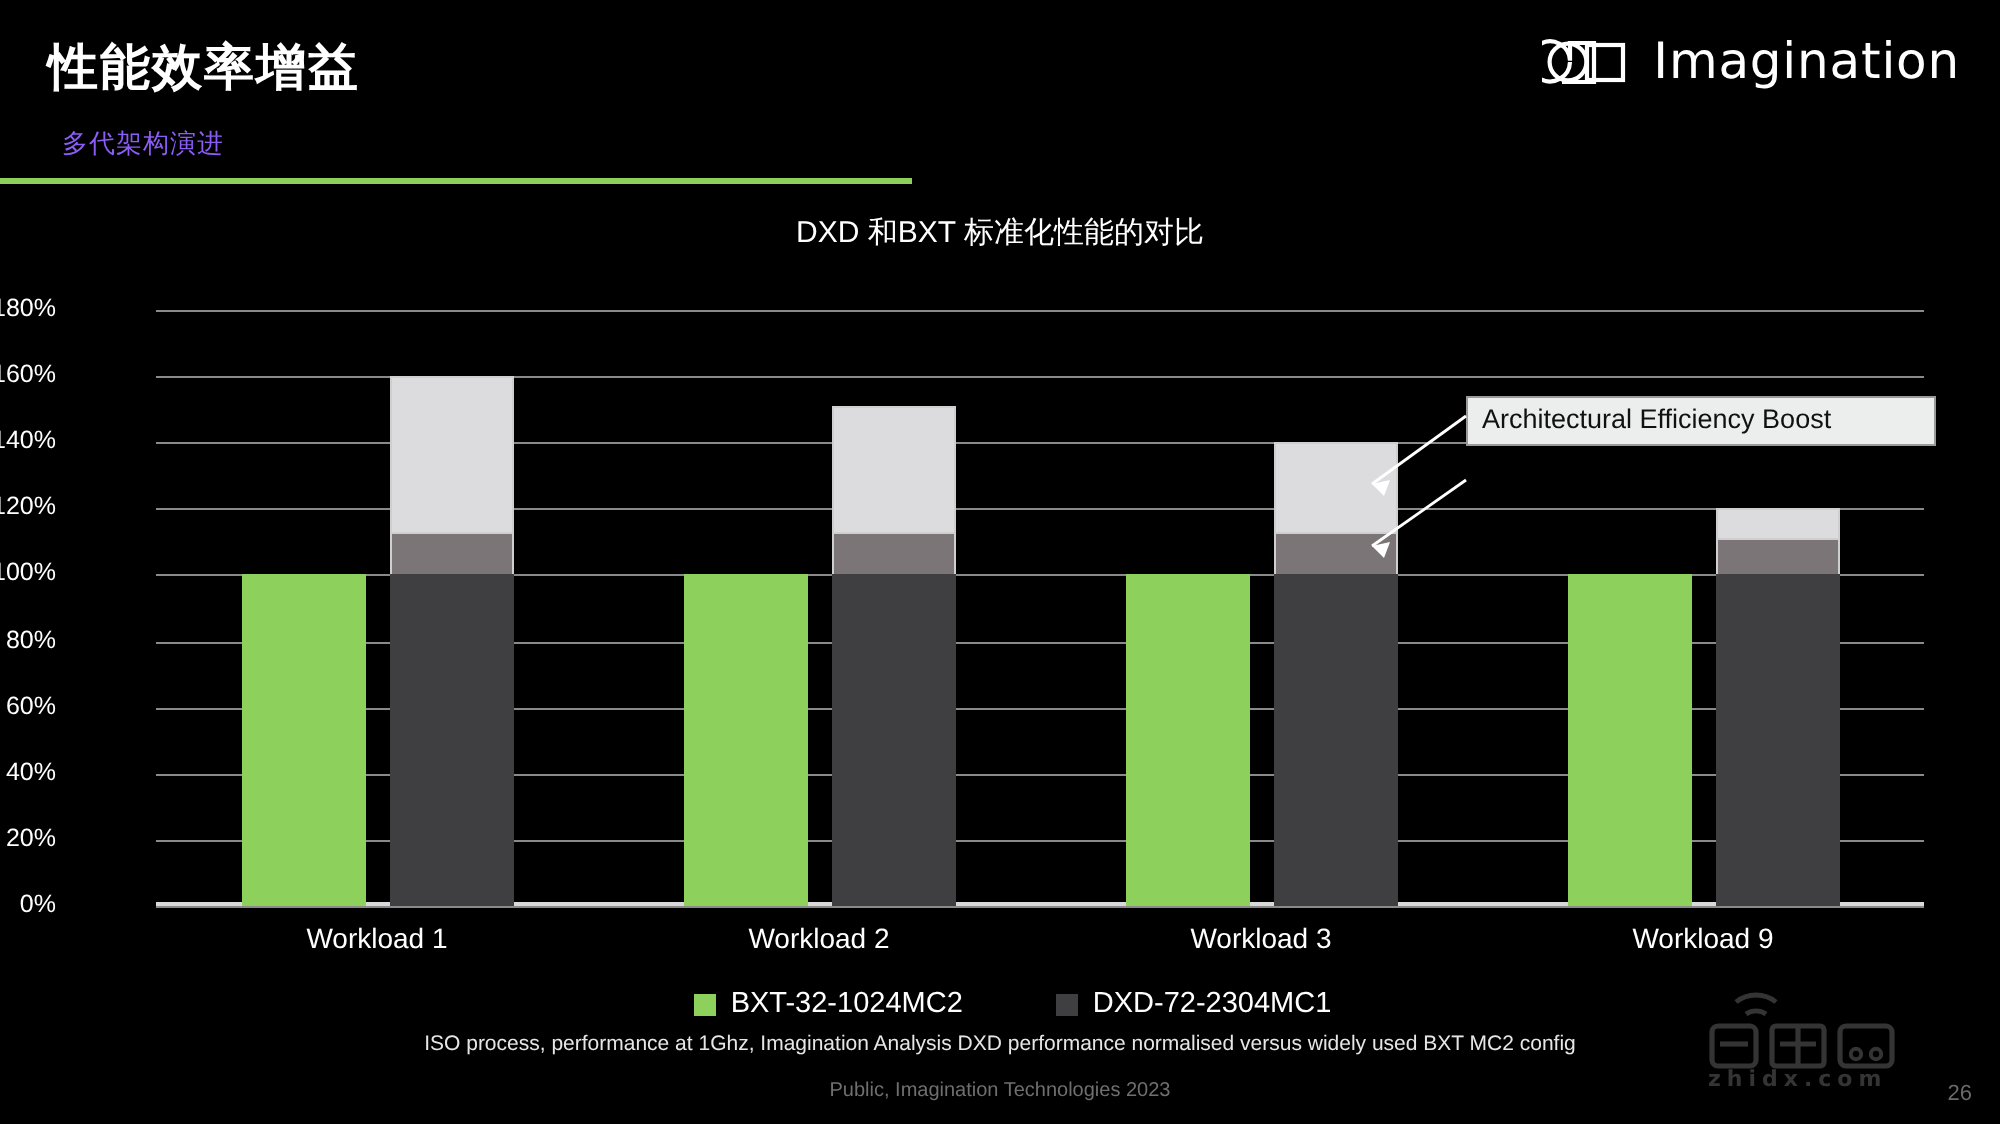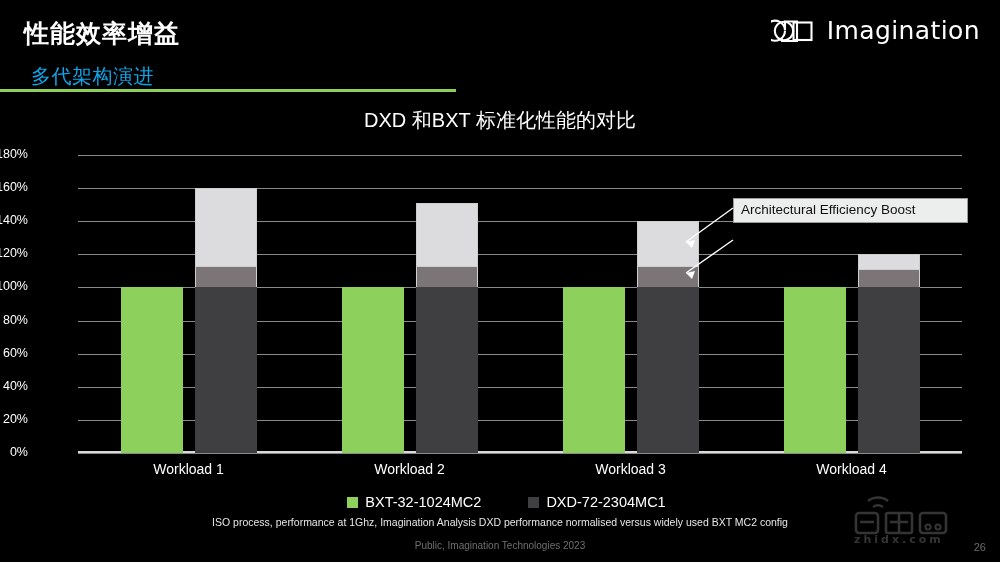--- a/index.html
+++ b/index.html
@@ -1,30 +1,30 @@
 <!DOCTYPE html>
 <html><head>
 <meta charset="utf-8">
 <style>
   html,body{margin:0;padding:0;background:#000;}
   body{width:1000px;height:562px;overflow:hidden;font-family:"Liberation Sans","DejaVu Sans",sans-serif;}
   #slide{position:relative;width:1000px;height:456px;background:#000;color:#fff;}
 
   
   #slide-title{position:absolute;left:24px;top:17px;font-size:25px;font-weight:bold;letter-spacing:1px;color:#ffffff;}
-  #slide-subtitle{position:absolute;left:31px;top:63px;font-size:20px;color:#0ea5e9;letter-spacing:0.5px;}
+  #slide-subtitle{position:absolute;left:31px;top:63px;font-size:13px;color:#8b5cf6;letter-spacing:0.5px;}
   #accent-rule{position:absolute;left:0;top:89px;width:456px;height:3px;background:#8cd05a;}
 
   
   #logo{position:absolute;right:20px;top:16px;display:flex;align-items:center;gap:10px;}
   #logo .mark{width:46px;height:26px;position:relative;}
   #logo .logo-word{font-size:25px;color:#fff;letter-spacing:.4px;font-family:"DejaVu Sans",sans-serif;}
 
   
-  #chart-title{position:absolute;left:0;right:0;top:107px;text-align:center;font-size:20px;color:#ffffff;}
+  #chart-title{position:absolute;left:0;right:0;top:107px;text-align:center;font-size:15px;color:#ffffff;}
   #plot-wrap{position:absolute;left:0;top:140px;width:1000px;height:330px;}
   #plot{position:absolute;left:78px;top:15px;width:884px;height:298px;}
   .gridline{position:absolute;left:0;width:100%;height:1px;background:#8a8a8a;}
   .ytick{position:absolute;right:934px;width:120px;text-align:right;font-size:12.5px;color:#ffffff;transform:translateY(-8px);}
   .axis-base{position:absolute;left:0;width:100%;height:2px;background:#d9d9d9;bottom:0;}
 
   .group{position:absolute;bottom:0;height:100%;}
   .bar{position:absolute;bottom:0;}
   .bar .seg{position:absolute;left:0;width:100%;box-sizing:border-box;}
   .seg.base-green{background:#8ed05c;}
@@ -133,21 +133,21 @@
         <div class="group" style="left: 663px; width: 221px;">
           <div class="bar" style="left: 42.5px; width: 62px; height: 298px;">
             <div class="seg base-green" style="bottom: 0px; height: 165.556px;"></div>
           </div>
           <div class="bar" style="left: 116.5px; width: 62px; height: 298px;">
             <div class="seg base-dark" style="bottom: 0px; height: 165.556px;"></div>
             <div class="seg alu" style="bottom: 165.556px; height: 18.2111px;"></div>
             <div class="seg boost" style="bottom: 183.767px; height: 14.9px;"></div>
           </div>
         </div>
-        <div class="xlabel" style="left: 663.5px;">Workload 4</div>
+        <div class="xlabel" style="left: 663.5px;">Workload 9</div>
       </div>
   </div>
 
   <div class="callout" id="callout-boost">
     <span>Architectural Efficiency Boost</span>
   </div>
   <svg class="leader" style="left:670px;top:200px;" width="80" height="80" viewBox="0 0 80 80">
     <line x1="63" y1="8" x2="16" y2="42" stroke="#ffffff" stroke-width="1.4"></line>
     <polygon points="16,42 25,40 22,48" fill="#ffffff"></polygon>
     <line x1="63" y1="40" x2="16" y2="73" stroke="#ffffff" stroke-width="1.4"></line>

